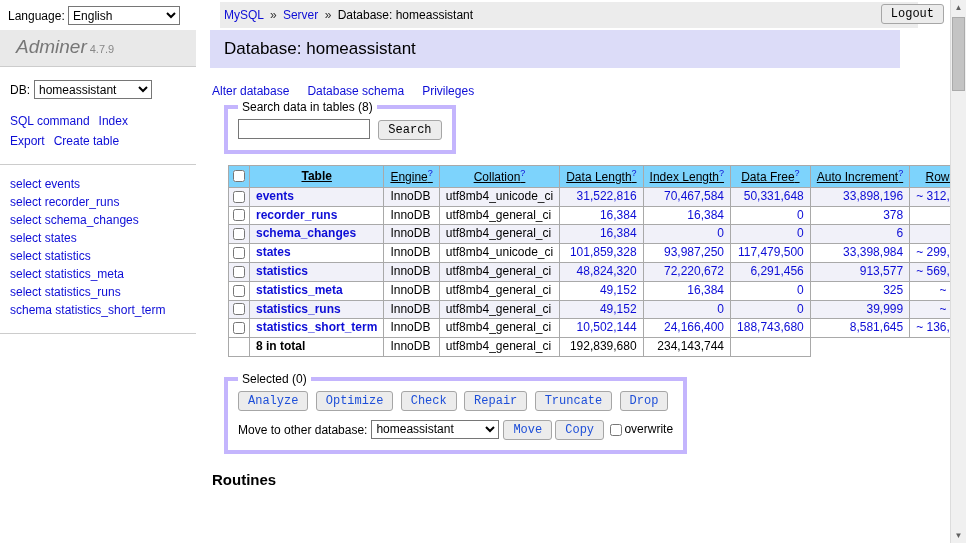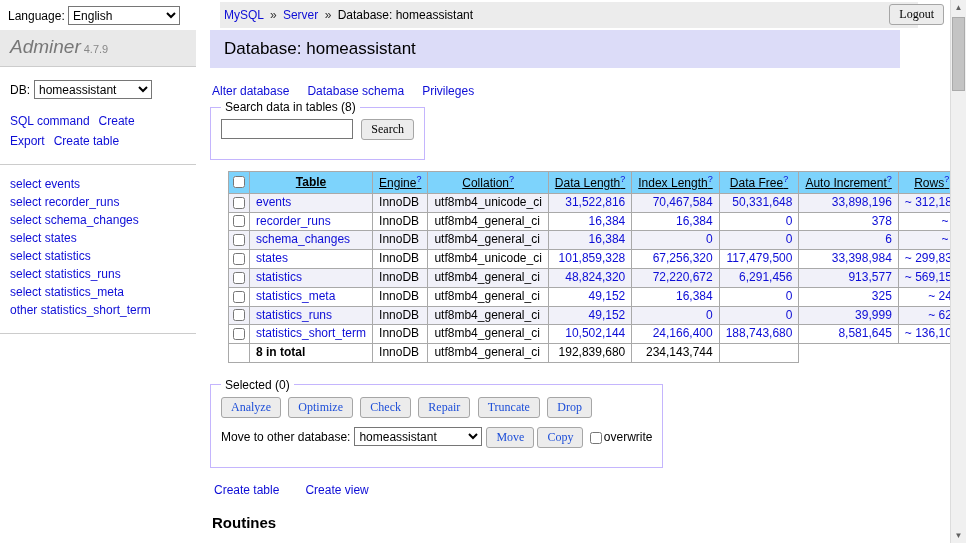--- a/index.html
+++ b/index.html
@@ -7,58 +7,58 @@
     font-family:"Liberation Sans", sans-serif; font-size:12px; color:#000; }
   body { position:relative; }
   a { color:#0d0dd6; text-decoration:none; cursor:pointer; }
 
   
   .lang { position:absolute; top:6px; left:8px; }
   .lang select { width:112px; height:19px; font-size:12px; border:1px solid #767676; background:#fff; }
   .breadcrumb { position:absolute; top:2px; left:200px; width:698px; background:#ececec; padding:6px 4px;margin-left:20px; }
   .breadcrumb .sep { color:#333; margin:0 3px; }
   .bc-current { color:#000; }
-  button { font-family:Liberation Serif, serif; font-size:12px; background:#ececec;
+  button { font-family:Liberation Mono, monospace; font-size:12px; background:#ececec;
     border:1px solid #a6a6a6; border-radius:3px; padding:2px 9px; color:#000; cursor:pointer; }
   button:disabled { color:#1d4ed8; }
   .logout { position:absolute; top:4px; right:22px; }
 
   
   .sidebar { position:absolute; top:30px; left:0; width:196px; }
-  .sidebar h1 { background:#e9e9e9; border-bottom:1px solid #ccc; padding:6px 10px 8px;
+  .sidebar h1 { background:#e9e9e9; border-bottom:1px solid #ccc; padding:6px 16px 8px;
     font-size:19px; font-weight:normal; font-style:italic; color:#777; }
   .sidebar h1 .ver { font-size:11px; font-style:normal; color:#888; margin-left:3px; }
   .db-row { padding:13px 10px 9px; }
   .db-row select { width:118px; height:19px; font-size:12px; border:1px solid #767676; background:#fff; margin-left:4px; }
   .menu-links { padding:4px 10px 12px; line-height:1.65; border-bottom:1px solid #ccc; }
   .menu-links a { margin-right:9px; }
   .tables-list { padding:10px 10px 14px; border-bottom:1px solid #ccc; }
   .side-tbl { display:block; line-height:1.5; }
 
   
   .main { position:absolute; left:210px; top:30px; width:690px; }
   .main h2 { background:#dcdcf8; padding:9px 14px; font-size:17px; font-weight:normal; }
   .actions { margin:16px 0 2px 2px; }
   .actions a { margin-right:18px; }
   h3 { font-size:15px; font-weight:bold; margin:17px 0 6px 2px; }
-  fieldset { display:inline-block; border:1px solid #c4b5fd; padding:5px 10px 19px; margin-left:0; vertical-align:top; }
+  fieldset { display:inline-block; border:4px solid #c4b5fd; padding:5px 10px 10px; margin-left:14px; vertical-align:top; }
   legend { font-size:12px; padding:0 4px; }
   .search-input { width:132px; height:20px; border:1px solid #767676; font-size:12px; margin-right:5px; padding:0 3px; }
 
   
   table { border-collapse:collapse; margin:11px 0 0 18px; }
   th, td { border:1px solid #a9a9a9; padding:2px 6px; font-size:12px; white-space:nowrap; line-height:1.15; }
   th { background:#7dd3fc; font-weight:normal; text-align:center;text-decoration:underline; }
   th .bold-text, td.bold-text, .bold-text { font-weight:bold; }
   sup.help { font-size:9px; color:#0d0dd6; cursor:pointer; }
   td.num { text-align:right; }
   td.check, th.check { text-align:center; padding:2px 4px; }
   input[type=checkbox] { width:12px; height:12px; margin:0; vertical-align:middle; }
   tr.odd td { background:#f1f1f9; }
-  a.tbl-link { font-weight:normal; }
+  a.tbl-link { font-weight:bold; }
   tr.total td { background:#fff; }
 
   .selected-fs { margin-top:15px; }
   .btn-row button { margin-right:4px; }
   .move-row { margin-top:9px; }
   .move-row select { width:128px; height:19px; font-size:12px; border:1px solid #767676; background:#fff; margin:0 4px; }
   .move-row button { margin-right:3px; }
   .move-row label { margin-left:2px; cursor:pointer; }
   .footer-links { margin:15px 0 0 4px; }
   .footer-links a { margin-right:26px; }
@@ -92,32 +92,32 @@
 <div class="sidebar">
   <h1>
     <span>Adminer</span><span class="ver">4.7.9</span>
   </h1>
   <div class="db-row">
     <span>DB:</span><select>
       <option>homeassistant</option>
     </select>
   </div>
   <p class="menu-links">
-    <a href="#">SQL command</a><a href="#">Create</a><br>
+    <a href="#">SQL command</a><a href="#">Index</a><br>
     <a href="#">Export</a><a href="#">Create table</a>
   </p>
   <p class="tables-list">
       <a class="side-tbl" href="#">select events</a>
       <a class="side-tbl" href="#">select recorder_runs</a>
       <a class="side-tbl" href="#">select schema_changes</a>
       <a class="side-tbl" href="#">select states</a>
       <a class="side-tbl" href="#">select statistics</a>
+      <a class="side-tbl" href="#">select statistics_meta</a>
       <a class="side-tbl" href="#">select statistics_runs</a>
-      <a class="side-tbl" href="#">select statistics_meta</a>
-      <a class="side-tbl" href="#">other statistics_short_term</a>
+      <a class="side-tbl" href="#">schema statistics_short_term</a>
     </p>
 </div>
 
 <div class="main">
   <h2>Database: homeassistant</h2>
 
   <p class="actions">
     <a href="#">Alter database</a><a href="#">Database schema</a><a href="#">Privileges</a>
   </p>
 
@@ -175,21 +175,21 @@
           <td class="num"><a href="#">0</a></td>
           <td class="num"><a href="#">6</a></td>
           <td class="num"><a href="#">~ 3</a></td>
         </tr>
         <tr>
           <td class="check"><input type="checkbox" style=""></td>
           <td class="name"><a class="tbl-link" href="#">states</a></td>
           <td>InnoDB</td>
           <td>utf8mb4_unicode_ci</td>
           <td class="num"><a href="#">101,859,328</a></td>
-          <td class="num"><a href="#">67,256,320</a></td>
+          <td class="num"><a href="#">93,987,250</a></td>
           <td class="num"><a href="#">117,479,500</a></td>
           <td class="num"><a href="#">33,398,984</a></td>
           <td class="num"><a href="#">~ 299,833</a></td>
         </tr>
         <tr class="odd">
           <td class="check"><input type="checkbox" style=""></td>
           <td class="name"><a class="tbl-link" href="#">statistics</a></td>
           <td>InnoDB</td>
           <td>utf8mb4_general_ci</td>
           <td class="num"><a href="#">48,824,320</a></td>
@@ -254,23 +254,20 @@
       <button disabled="">Drop</button>
     </div>
     <div class="move-row">
       <span>Move to other database:</span><select>
         <option>homeassistant</option>
       </select><button disabled="">Move</button><button disabled="">Copy</button>
       <input type="checkbox" id="ovw" style=""><label for="ovw">overwrite</label>
     </div>
   </fieldset>
 
-  <p class="footer-links">
-    <a href="#">Create table</a><a href="#">Create view</a>
-  </p>
 
   <h3>Routines</h3>
   
 
   
 </div>
 
 <div class="scrollbar">
   <div class="sb-arrow">▲</div>
   <div class="sb-thumb"></div>

